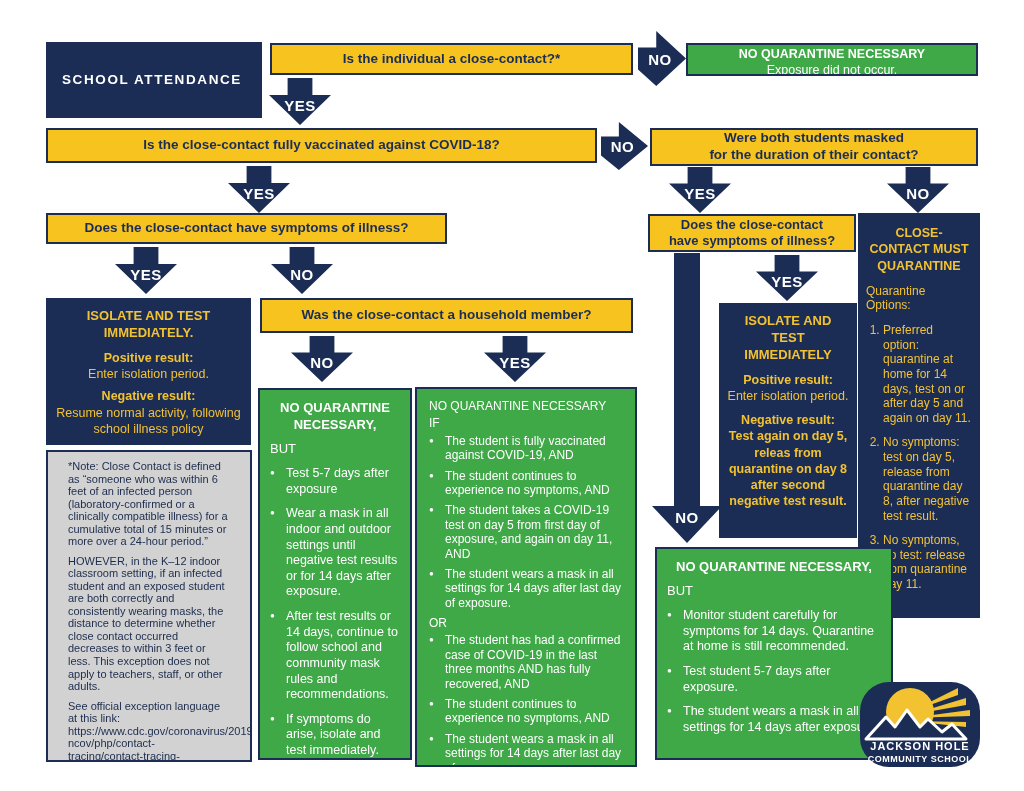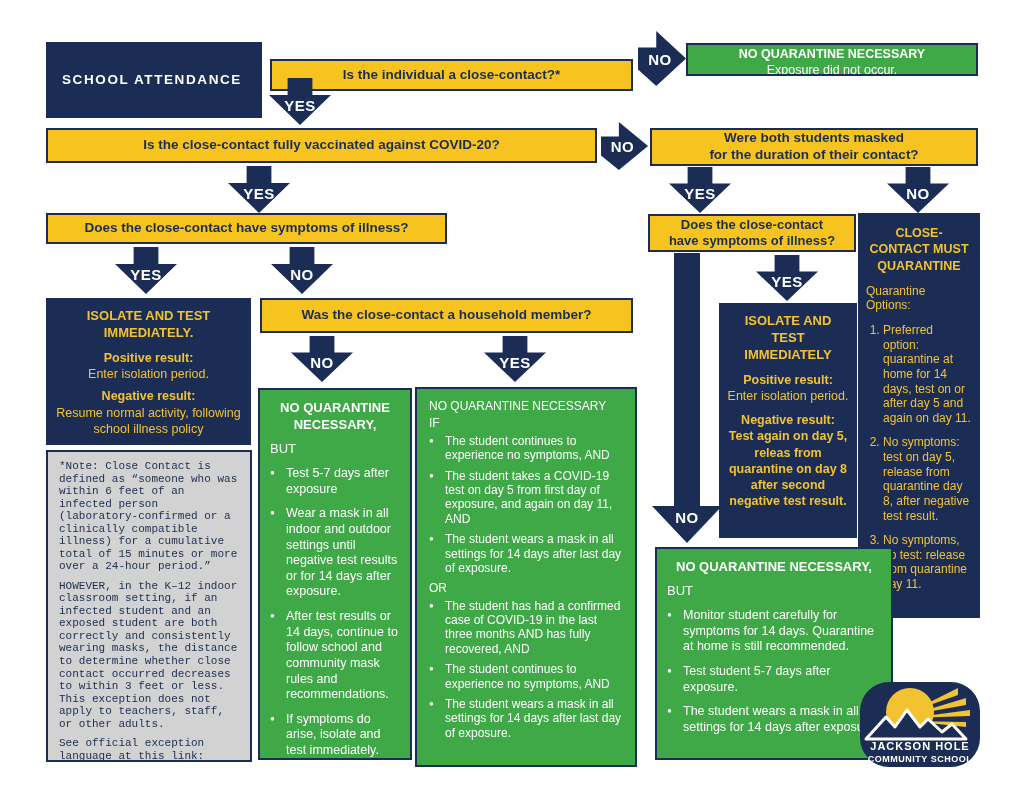--- a/index.html
+++ b/index.html
@@ -41,57 +41,57 @@
   .gb2{font-size:12px;line-height:1.2;padding:10px 12px;}
   .gb2 .blist li{margin-bottom:6px;}
   .gb2 .sub{margin-top:3px;margin-bottom:3px;}
   
   .qcol{padding:12px 8px;font-size:12px;line-height:1.22;}
   .qcol .h{font-weight:800;text-align:center;font-size:12.5px;line-height:1.3;}
   .qcol .sh{margin-top:10px;}
   .qol{margin:10px 0 0;padding-left:17px;}
   .qol li{margin-bottom:10px;}
   
-  .note{padding:8px 11px;font-size:11px;line-height:1.14;font-family:Liberation Mono, monospace;}
+  .note{padding:8px 20px;font-size:11px;line-height:1.14;}
   .note p{margin:0 0 7px;}
   .note p:last-child{margin-bottom:0;}
   
   .logo{background:#1b2d55;border-radius:29px;}
   .logo svg{display:block;width:100%;height:100%;}
 </style>
 </head>
 <body>
 
 <div id="canvas">
 
   <div class="abs navybox titlebox" style="left:46px;top:42px;width:216px;height:76px;">
     <div>COVID-19</div>
     <div>SCHOOL ATTENDANCE</div>
     <div>DETERMINATION</div>
   </div>
 
-  <div class="abs yellowbox" style="left:270px;top:59px;width:363px;height:32px;font-weight:700;">
+  <div class="abs yellowbox" style="left:270px;top:43px;width:363px;height:32px;font-weight:700;">
     <div>Is the individual a close-contact?*</div>
   </div>
 
   <div class="abs arr-right" style="left:638px;top:31px;width:48px;height:55px;">
     <span class="arr-lbl" style="left:-4px;">NO</span>
   </div>
 
   <div class="abs greenbox center" style="left:686px;top:43px;width:292px;height:33px;font-size:12.5px;line-height:1.25;padding-top:2px;">
     <div style="font-weight:800;">NO QUARANTINE NECESSARY</div>
     <div>Exposure did not occur.</div>
   </div>
 
   <div class="abs arr-down" style="left:269px;top:78px;width:62px;height:47px;">
     <span class="arr-lbl">YES</span>
   </div>
 
   <div class="abs yellowbox" style="left:46px;top:128px;width:551px;height:35px;">
-    <div>Is the close-contact fully vaccinated against COVID-20?</div>
+    <div>Is the close-contact fully vaccinated against COVID-18?</div>
   </div>
 
   <div class="abs arr-right" style="left:601px;top:122px;width:47px;height:48px;">
     <span class="arr-lbl" style="left:-4px;">NO</span>
   </div>
 
   <div class="abs yellowbox" style="left:650px;top:128px;width:328px;height:38px;">
     <div>Were both students masked</div>
     <div>for the duration of their contact?</div>
   </div>
@@ -143,20 +143,21 @@
       <li>Wear a mask in all indoor and outdoor settings until negative test results or for 14 days after exposure.</li>
       <li>After test results or 14 days, continue to follow school and community mask rules and recommendations.</li>
       <li>If symptoms do arise, isolate and test immediately.</li>
     </ul>
   </div>
 
   <div class="abs greenbox gb2" style="left:415px;top:387px;width:222px;height:380px;">
     <div class="h">NO QUARANTINE NECESSARY</div>
     <div class="sub">IF</div>
     <ul class="blist" style="margin-top:3px;">
+      <li>The student is fully vaccinated against COVID-19, AND</li>
       <li>The student continues to experience no symptoms, AND</li>
       <li>The student takes a COVID-19 test on day 5 from first day of exposure, and again on day 11, AND</li>
       <li>The student wears a mask in all settings for 14 days after last day of exposure.</li>
     </ul>
     <div class="sub">OR</div>
     <ul class="blist" style="margin-top:3px;">
       <li>The student has had a confirmed case of COVID-19 in the last three months AND has fully recovered, AND</li>
       <li>The student continues to experience no symptoms, AND</li>
       <li>The student wears a mask in all settings for 14 days after last day of exposure.</li>
     </ul>

